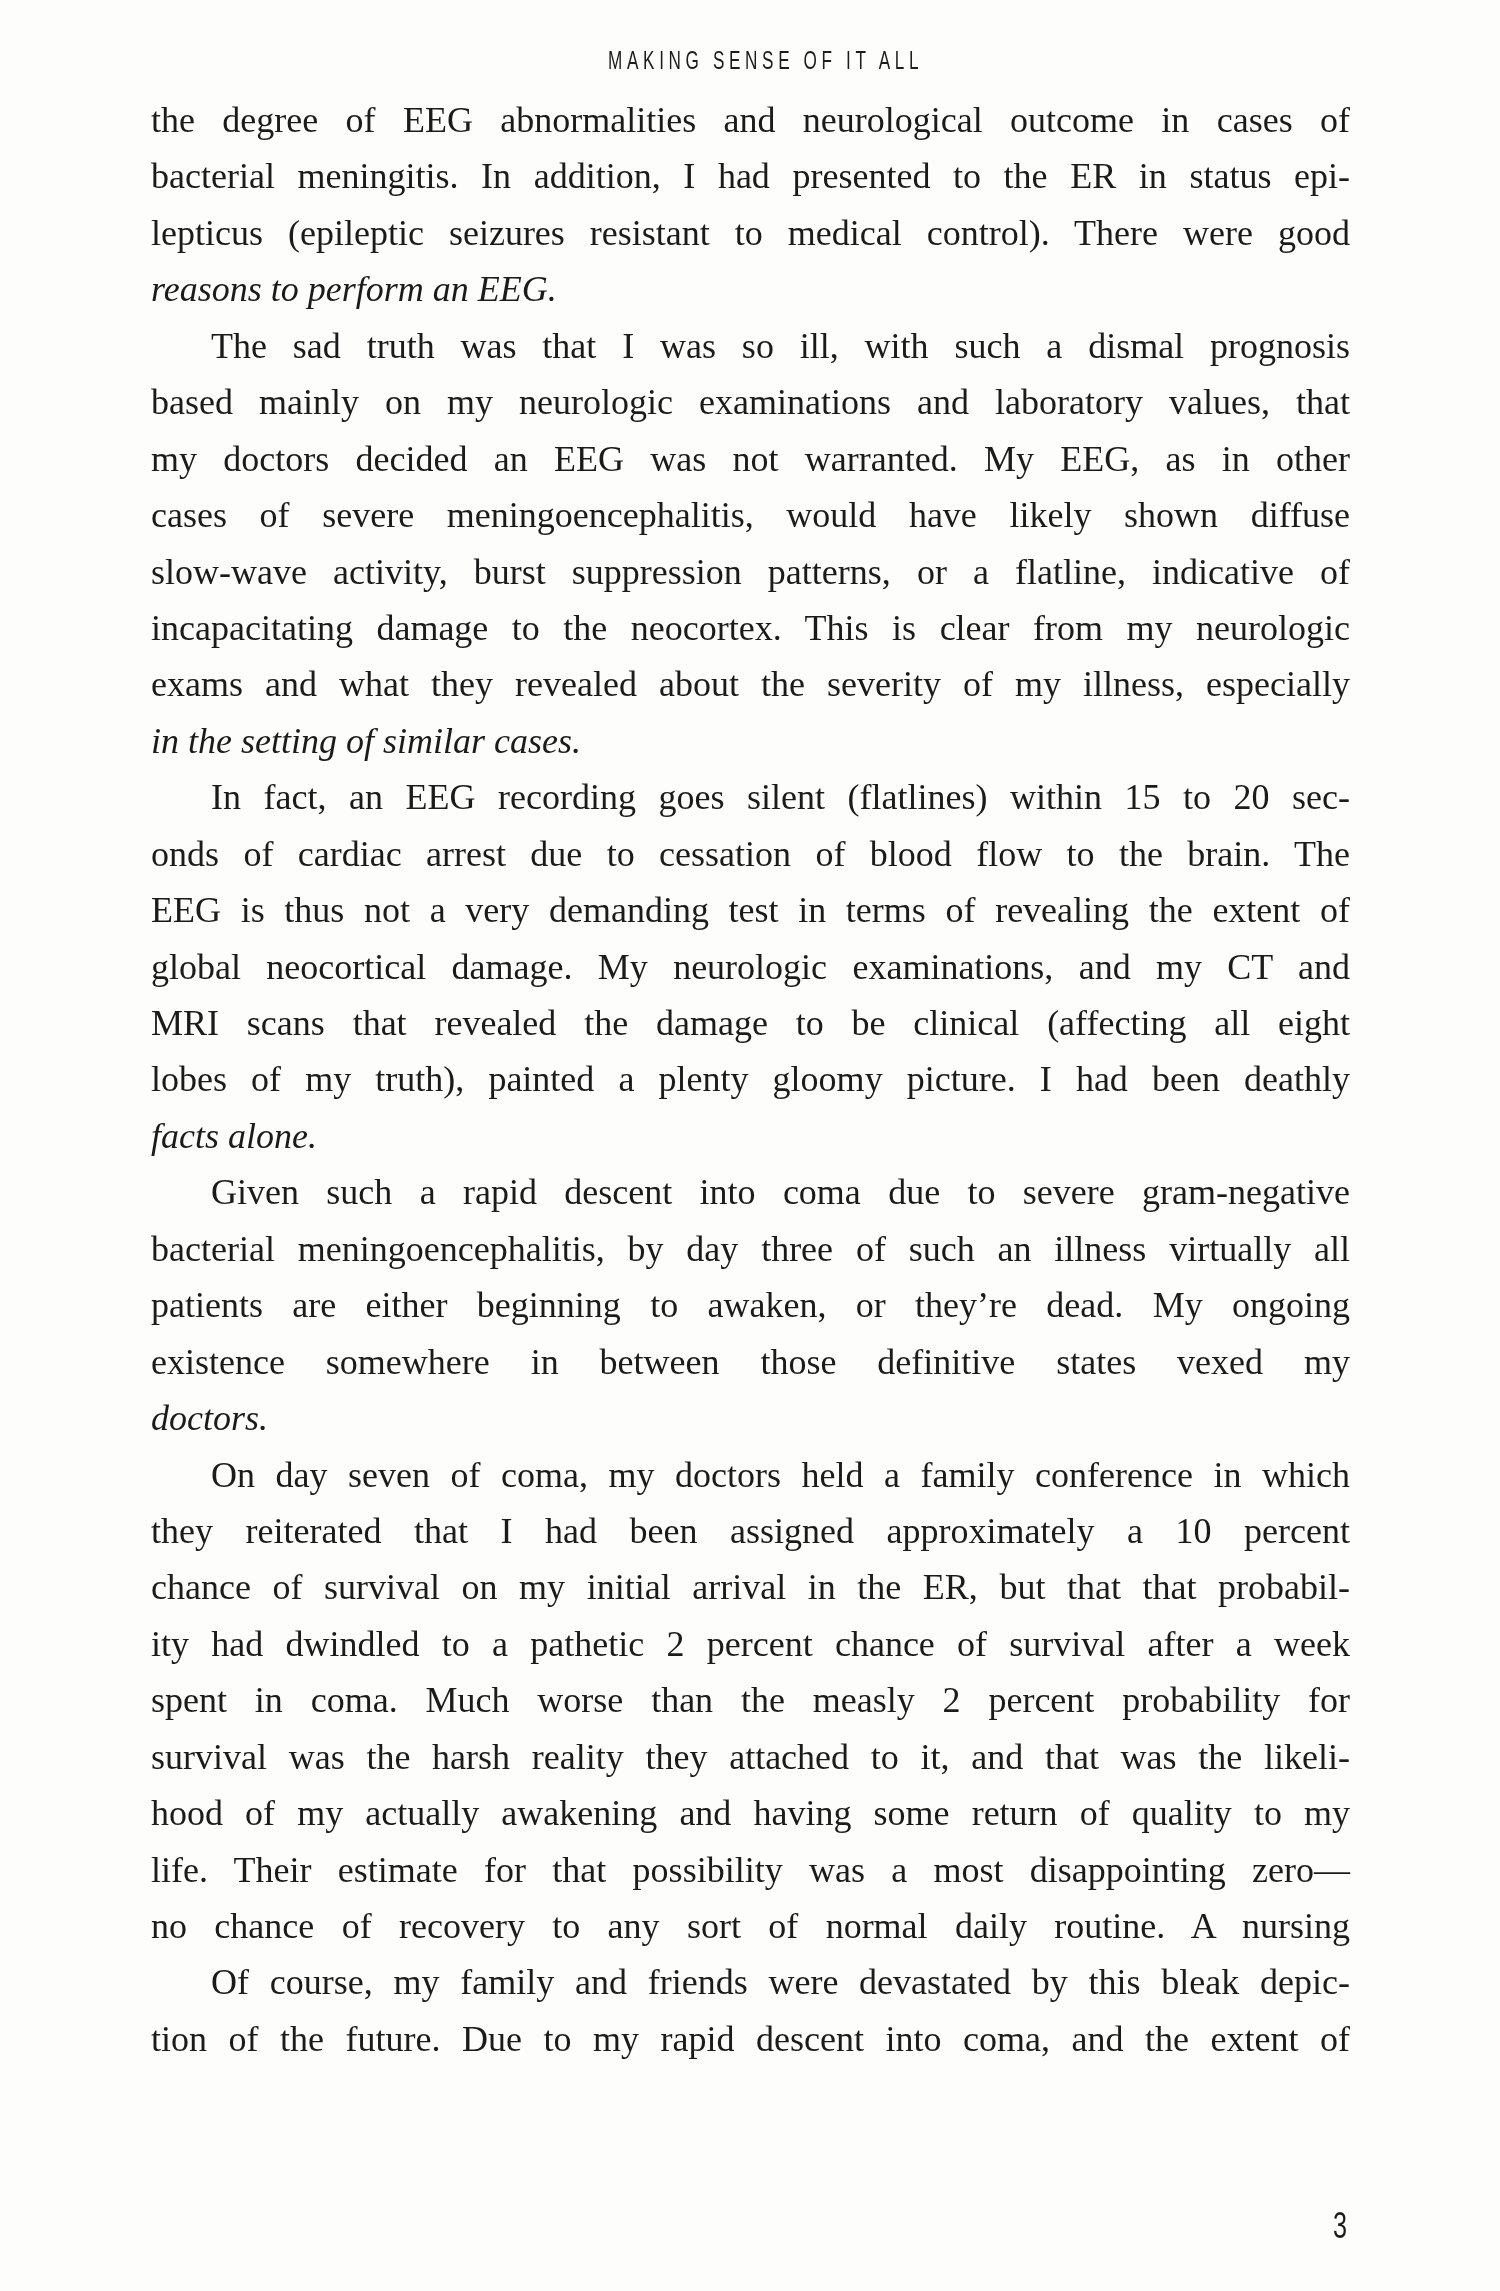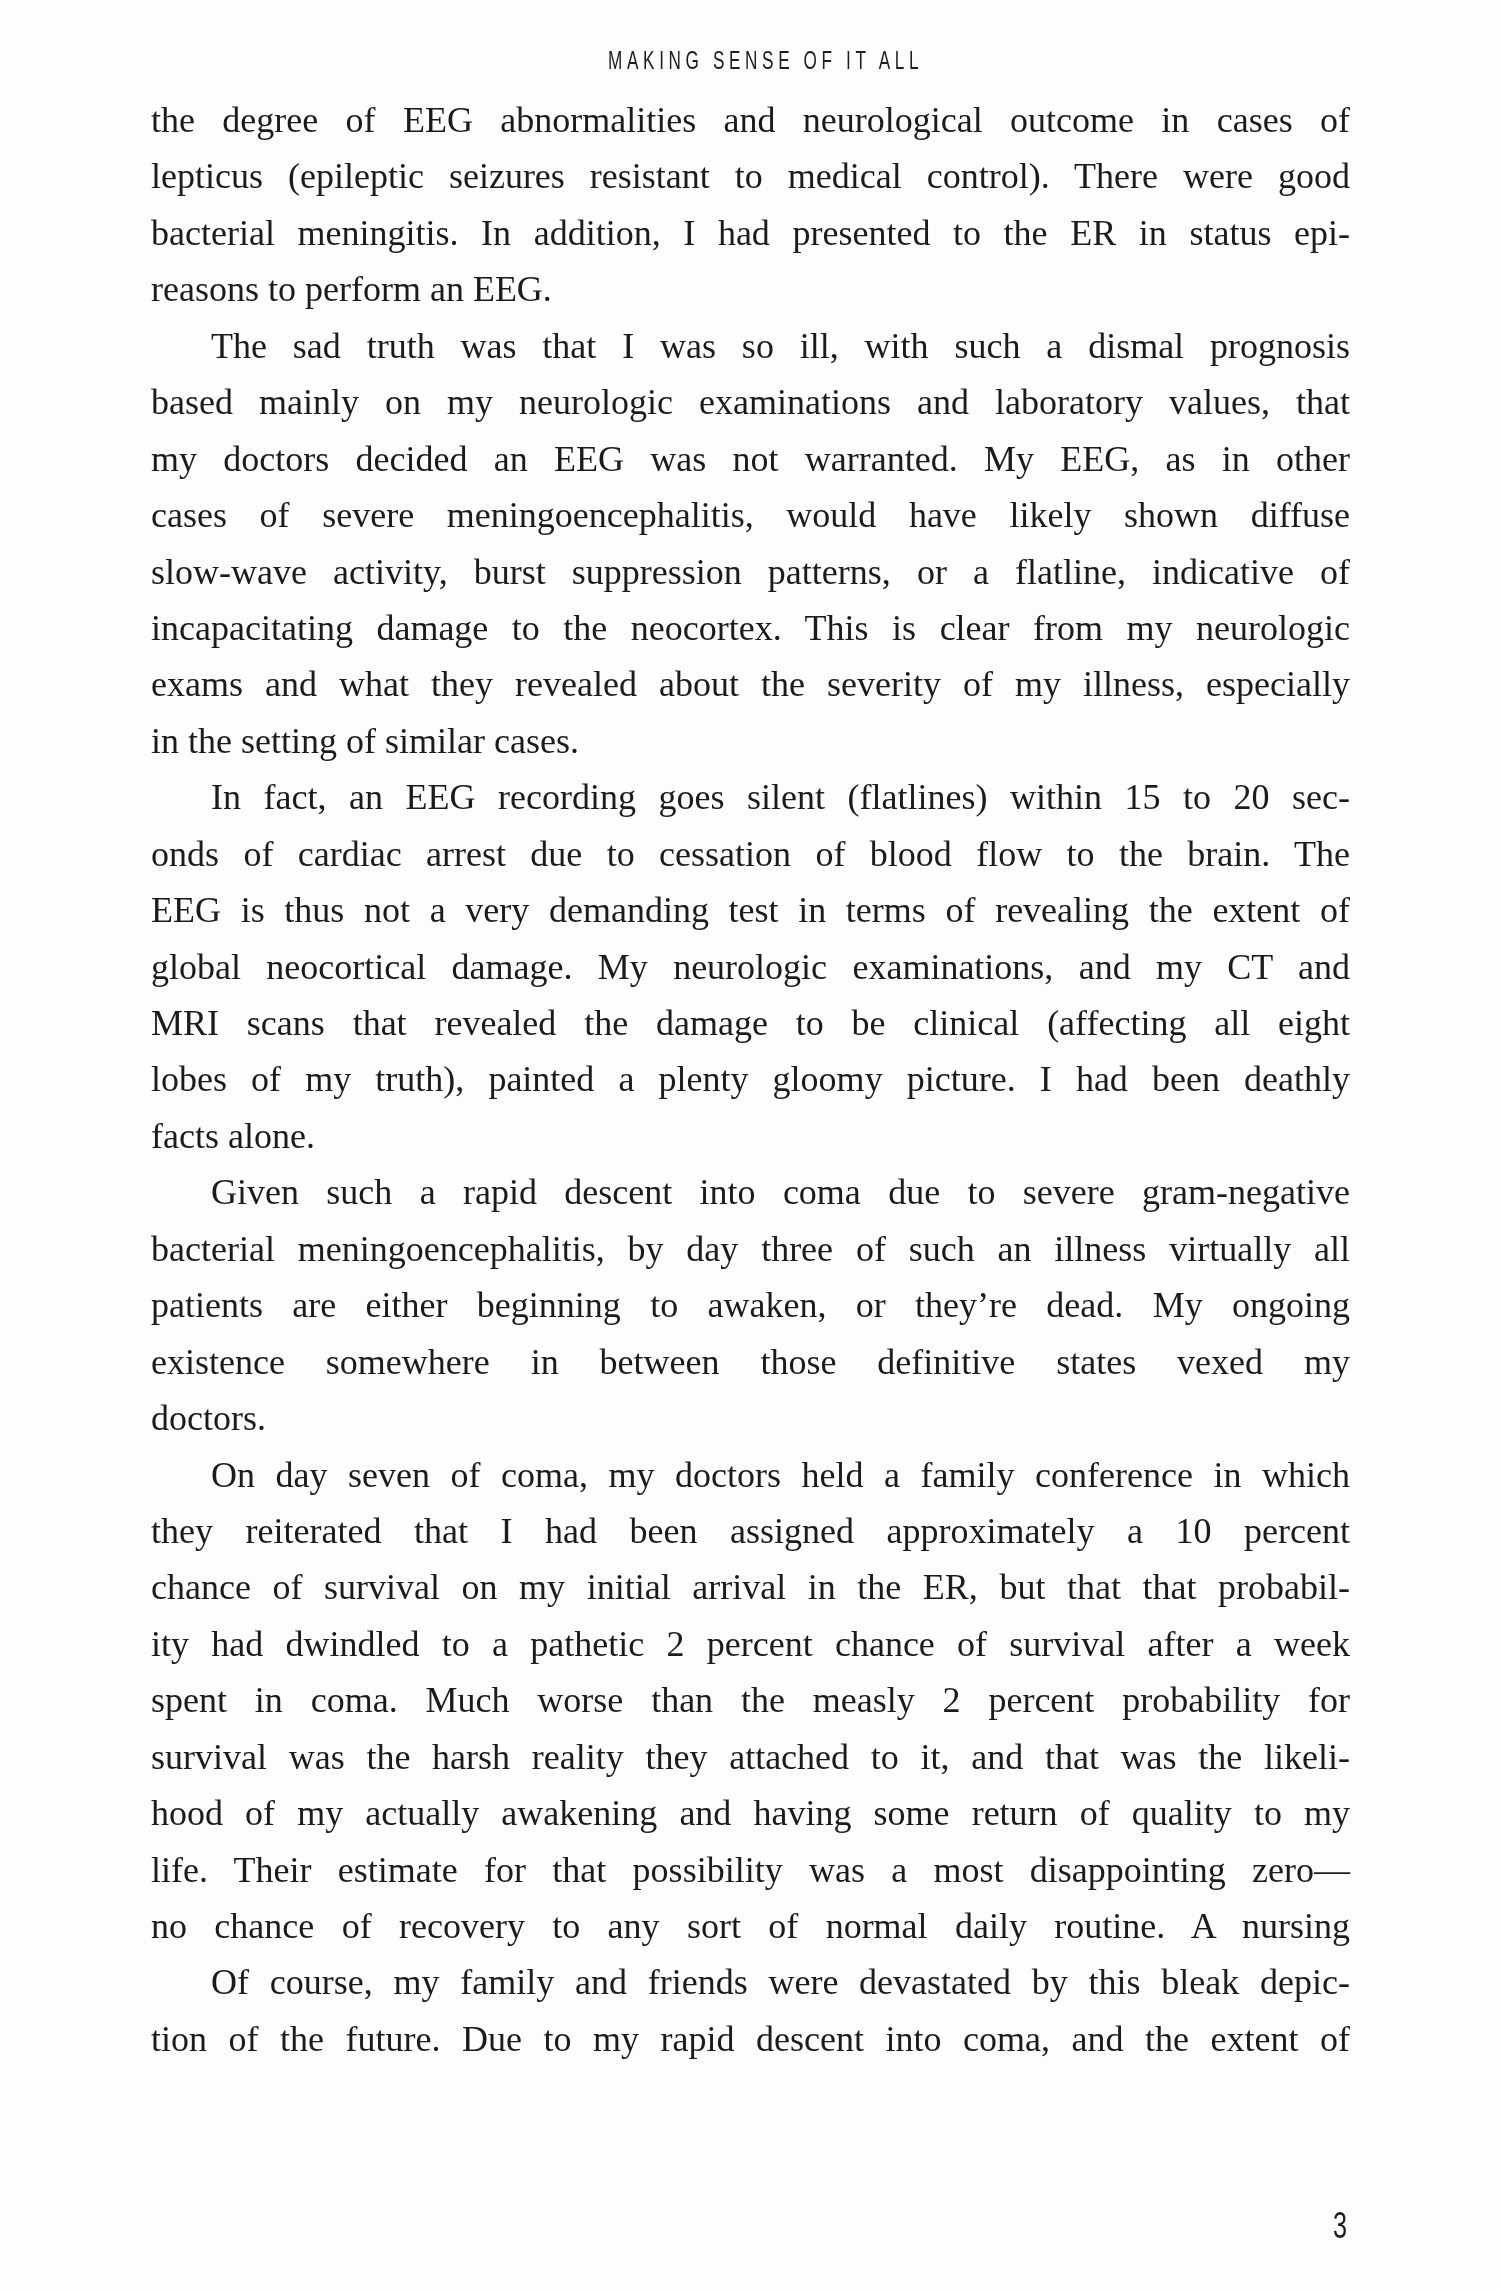--- a/index.html
+++ b/index.html
@@ -62,20 +62,21 @@
     text-align: justify;
     text-align-last: justify;
     overflow: visible;
   }
   .line.first {
     padding-left: 60px;
   }
   .line.last {
     text-align: right;
     text-align-last: left;
+    font-style: italic;
   }
   .folio {
     position: absolute;
     left: 1326px;
     top: 2206px;
     width: 28px;
     text-align: center;
     font-family: "Liberation Sans", sans-serif;
     font-size: 36px;
     line-height: 40px;
@@ -89,22 +90,22 @@
 <div class="page">
 
   <div class="running-head">
     <span>MAKING SENSE OF IT ALL</span>
   </div>
 
   <div class="body-text">
 
     <div class="para">
       <span class="line">the degree of EEG abnormalities and neurological outcome in cases of</span>
+      <span class="line">bacterial meningitis. In addition, I had presented to the ER in status epi-</span>
       <span class="line">lepticus (epileptic seizures resistant to medical control). There were good</span>
-      <span class="line">bacterial meningitis. In addition, I had presented to the ER in status epi-</span>
       <span class="line last">reasons to perform an EEG.</span>
     </div>
 
     <div class="para">
       <span class="line first">The sad truth was that I was so ill, with such a dismal prognosis</span>
       <span class="line">based mainly on my neurologic examinations and laboratory values, that</span>
       <span class="line">my doctors decided an EEG was not warranted. My EEG, as in other</span>
       <span class="line">cases of severe meningoencephalitis, would have likely shown diffuse</span>
       <span class="line">slow-wave activity, burst suppression patterns, or a flatline, indicative of</span>
       <span class="line">incapacitating damage to the neocortex. This is clear from my neurologic</span>

